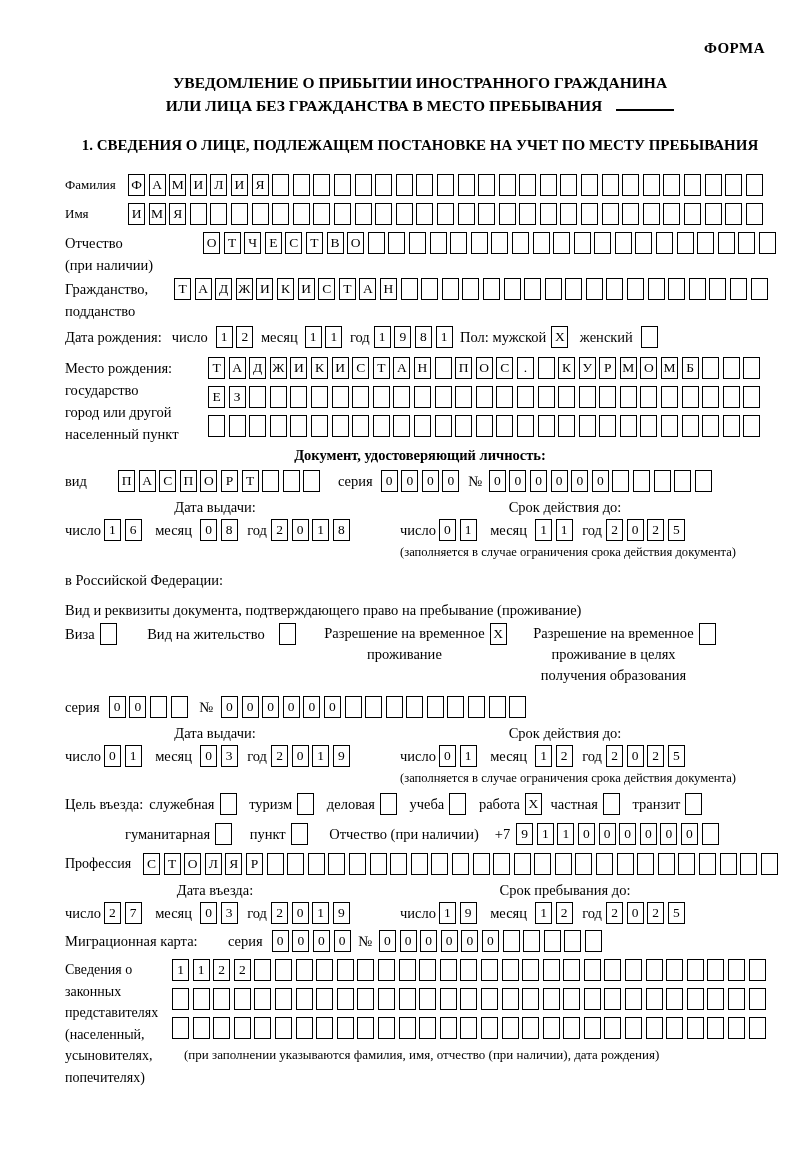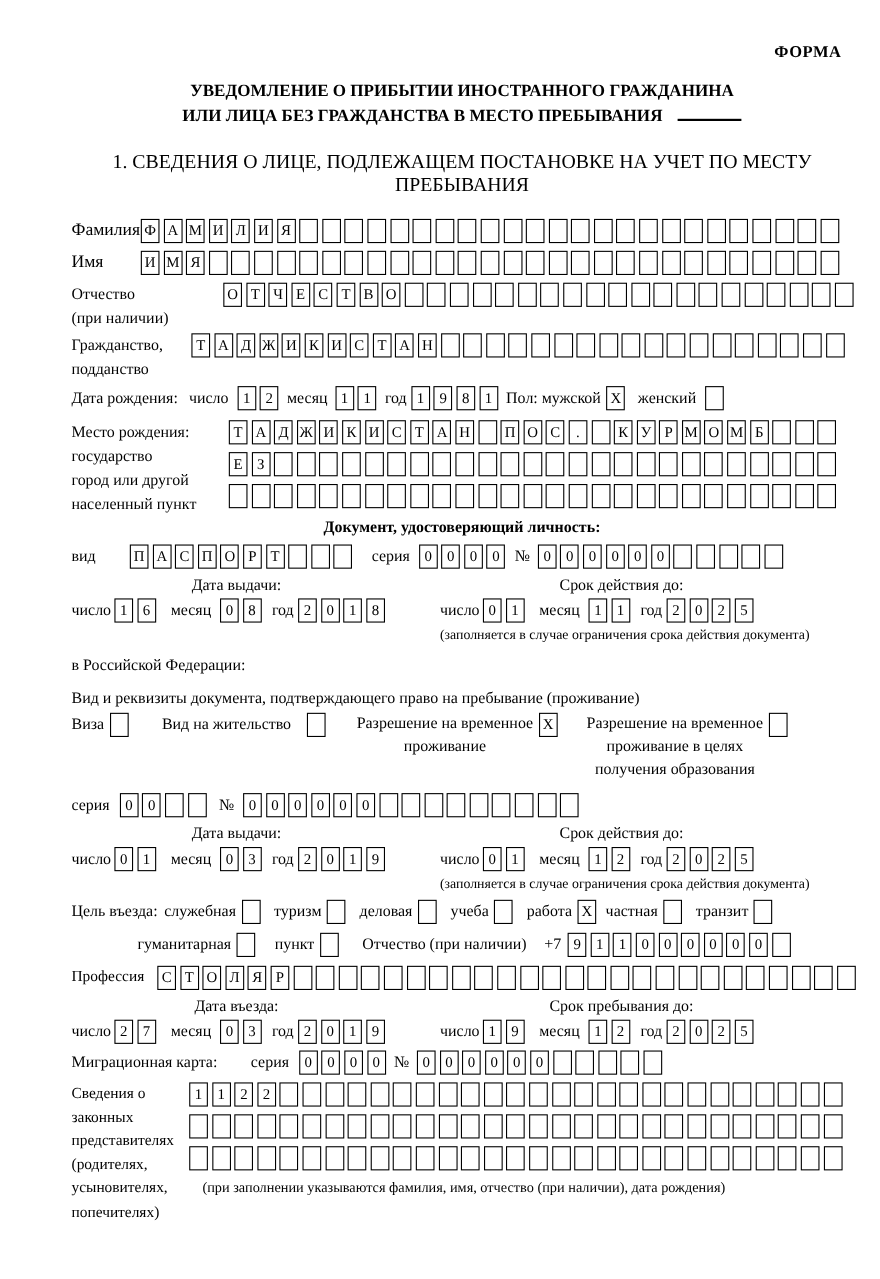--- a/index.html
+++ b/index.html
@@ -7,24 +7,24 @@
     width:800px;height:1163px;box-sizing:border-box;
     padding:26px 25px 0 65px;
     font-family:"Liberation Serif","DejaVu Serif",serif;
     position:relative;overflow:hidden;background:#fff;
   }
   .annex{width:192px;margin-left:auto;font-size:13.5px;line-height:18px;}
   .annex .small{margin-top:5px;}
   .forma{font-weight:bold;font-size:15px;text-align:right;margin:14px 10px 0 0;letter-spacing:.5px;}
   .title{font-weight:bold;font-size:15.5px;text-align:center;margin-top:14px;line-height:23px;}
   .title-underline{display:inline-block;width:58px;border-bottom:2px solid #000;height:13px;margin-left:14px;}
-  .section-h{font-weight:normal;font-size:18px;text-align:center;margin-top:20px;}
+  .section-h{font-weight:bold;font-size:15px;text-align:center;margin-top:20px;}
   .body{margin-top:20px;}
   .row{display:flex;align-items:flex-start;margin-bottom:7px;}
-  .lbl{font-size:16px;line-height:21px;flex:none;}
+  .lbl{font-size:13px;line-height:21px;flex:none;}
   .lbl2{font-size:14.5px;line-height:22px;flex:none;}
   .cells{display:flex;flex:none;}
   .cell{box-sizing:border-box;width:17px;height:22px;border:1.7px solid #000;margin-right:3.6px;
         display:flex;align-items:center;justify-content:center;font-size:13.5px;flex:none;
         font-family:"Liberation Serif","DejaVu Serif",serif;}
   .il{font-size:14.5px;line-height:22px;flex:none;}
   .stack{display:flex;flex-direction:column;}
   .cellrows .cells{margin-bottom:7px;}
   .center-b{font-weight:bold;font-size:14.5px;text-align:center;margin:2px 0 6px 0;}
   .dd{display:flex;margin-bottom:7px;}
@@ -717,21 +717,21 @@
           <span class="cell"></span>
           <span class="cell"></span>
         </span>
     </div>
 
     <div class="row">
       <div class="stack" style="width:107px;flex:none;font-size:14px;line-height:21.5px;">
         <span>Сведения о</span>
         <span>законных</span>
         <span>представителях</span>
-        <span>(родителях,</span>
+        <span>(населенный,</span>
         <span>усыновителях,</span>
         <span>попечителях)</span>
       </div>
       <div class="cellrows">
         <div class="cells">
             <span class="cell">1</span>
             <span class="cell">1</span>
             <span class="cell">2</span>
             <span class="cell">2</span>
             <span class="cell"></span>

